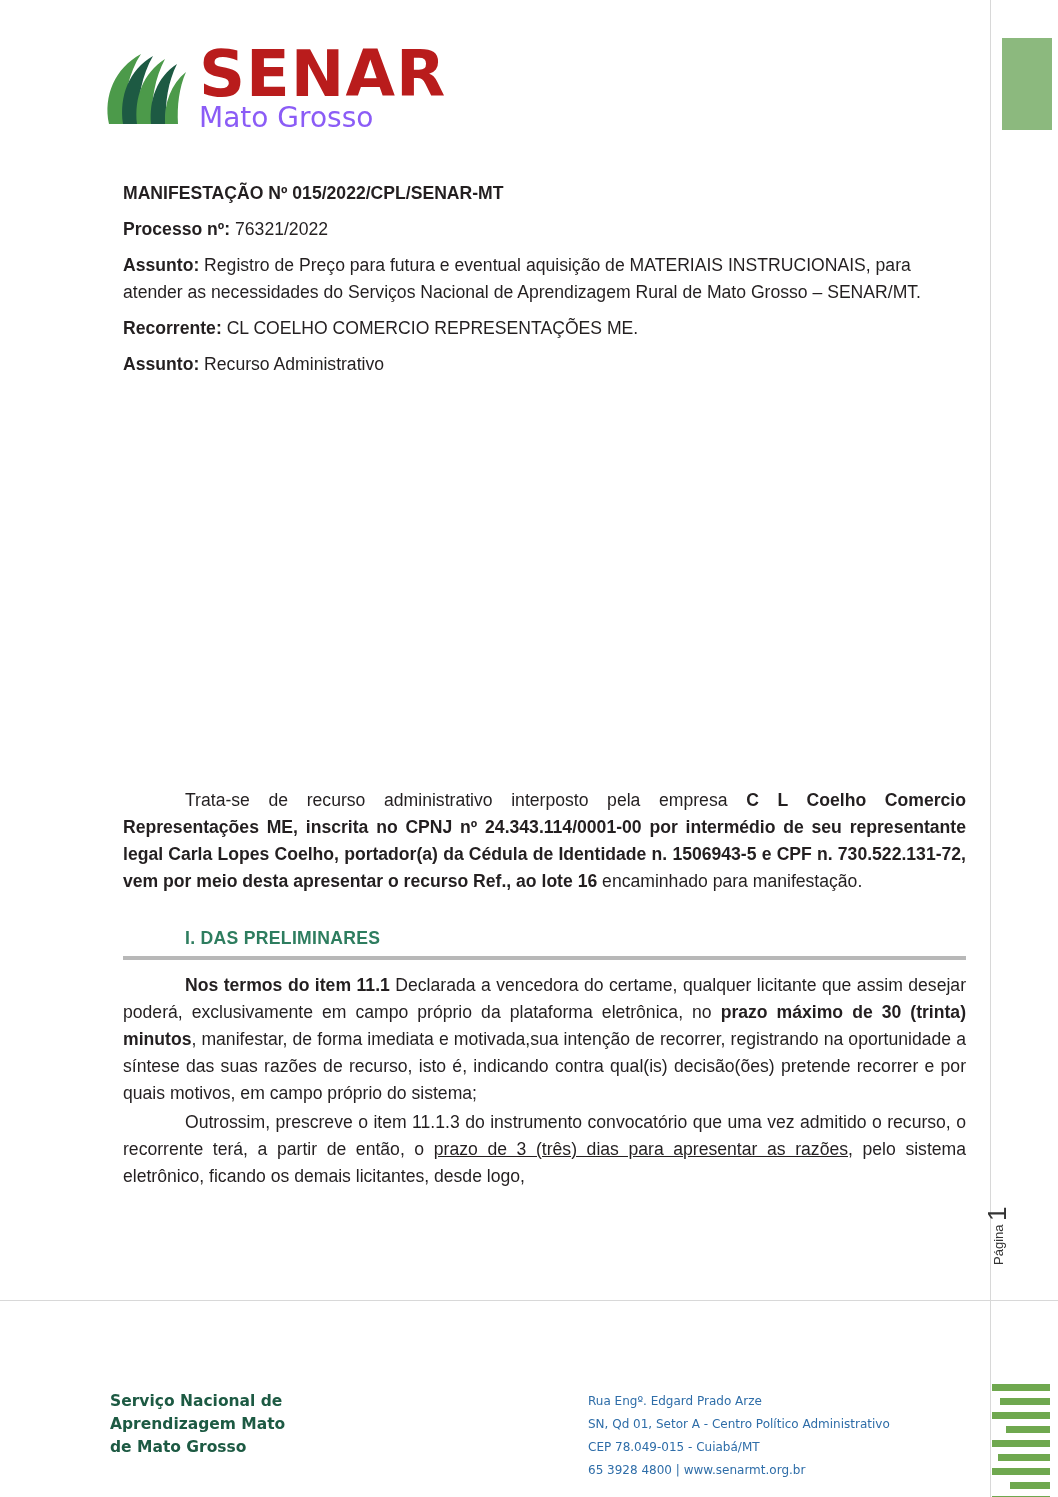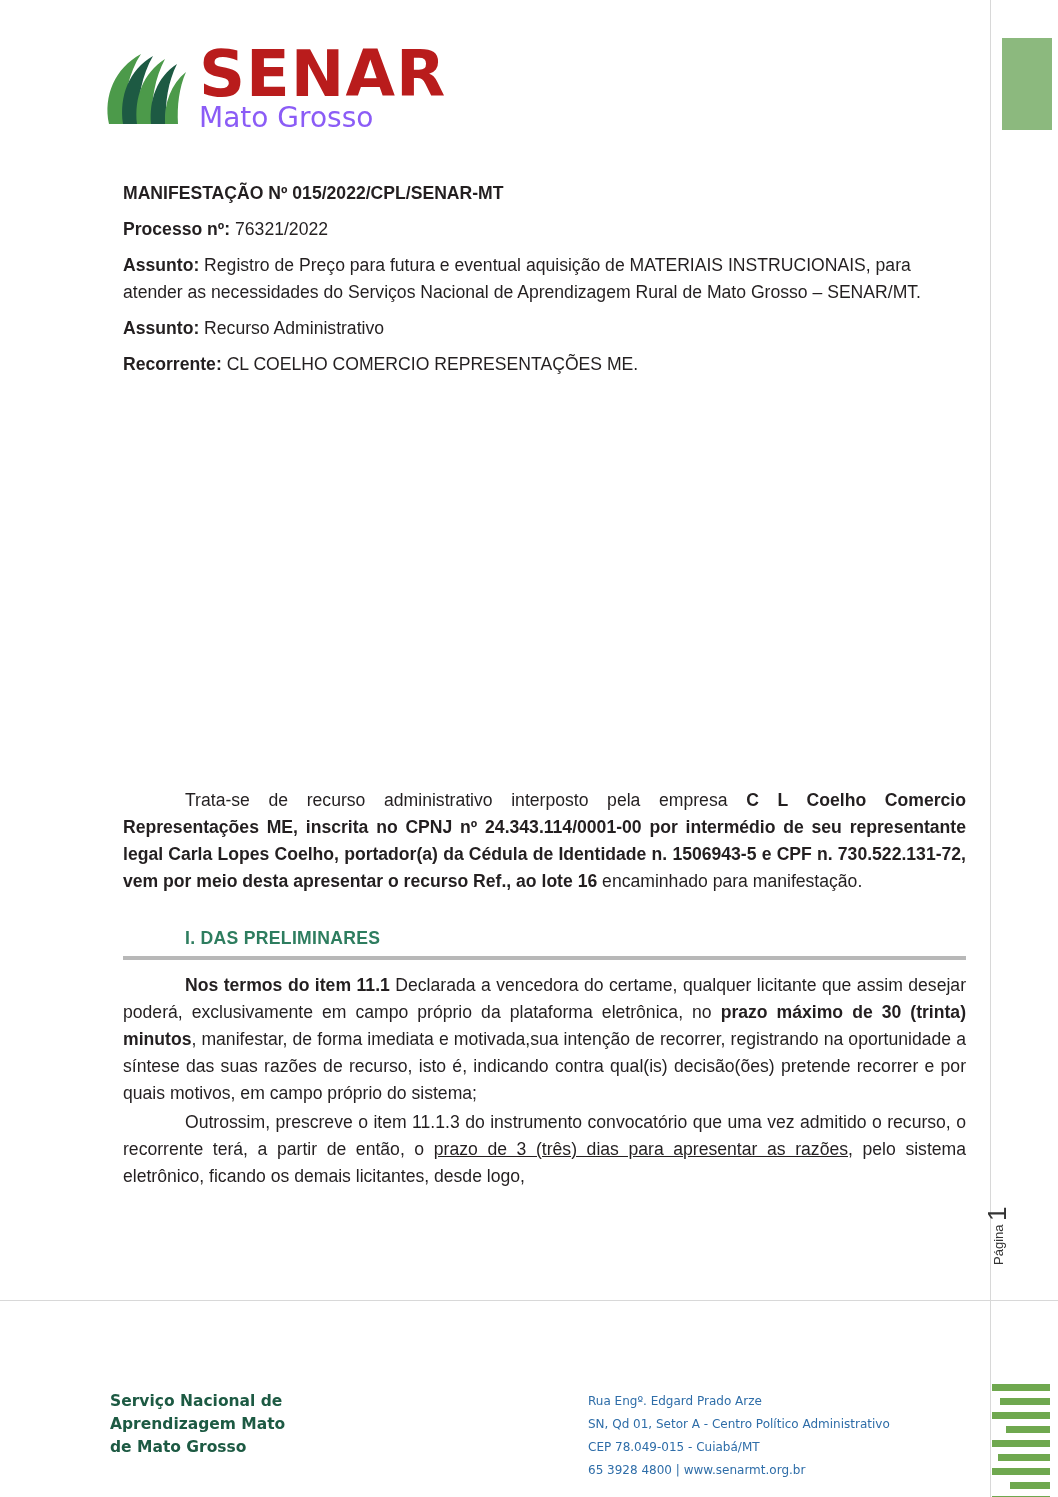--- a/index.html
+++ b/index.html
@@ -234,25 +234,25 @@
 
     <div class="meta-line">
       <b>Processo nº:</b><span> 76321/2022</span>
     </div>
 
     <div class="meta-block">
       <b>Assunto:</b><span> Registro de Preço para futura e eventual aquisição de MATERIAIS INSTRUCIONAIS, para atender as necessidades do Serviços Nacional de Aprendizagem Rural de Mato Grosso – SENAR/MT.</span>
     </div>
 
     <div class="meta-line">
+      <b>Recorrente:</b><span> CL COELHO COMERCIO REPRESENTAÇÕES ME.</span>
+    </div>
+
+    <div class="meta-line">
       <b>Assunto:</b><span> Recurso Administrativo</span>
-    </div>
-
-    <div class="meta-line">
-      <b>Recorrente:</b><span> CL COELHO COMERCIO REPRESENTAÇÕES ME.</span>
     </div>
 
     <div class="gap"></div>
 
     <div class="para">
       <span>Trata-se de recurso administrativo interposto pela empresa </span><span class="bold">C L Coelho Comercio Representações ME, inscrita no CPNJ nº 24.343.114/0001-00 por intermédio de seu representante legal Carla Lopes Coelho, portador(a) da Cédula de Identidade n. 1506943-5 e CPF n. 730.522.131-72, vem por meio desta apresentar o recurso Ref., ao lote 16</span><span> encaminhado para manifestação.</span>
     </div>
 
     <div class="section-head">
       <span class="st">I. DAS PRELIMINARES</span>

